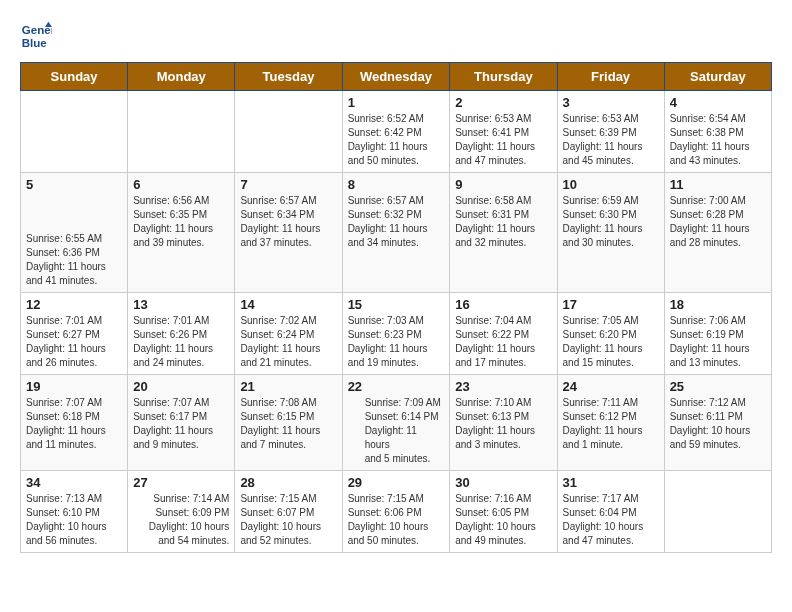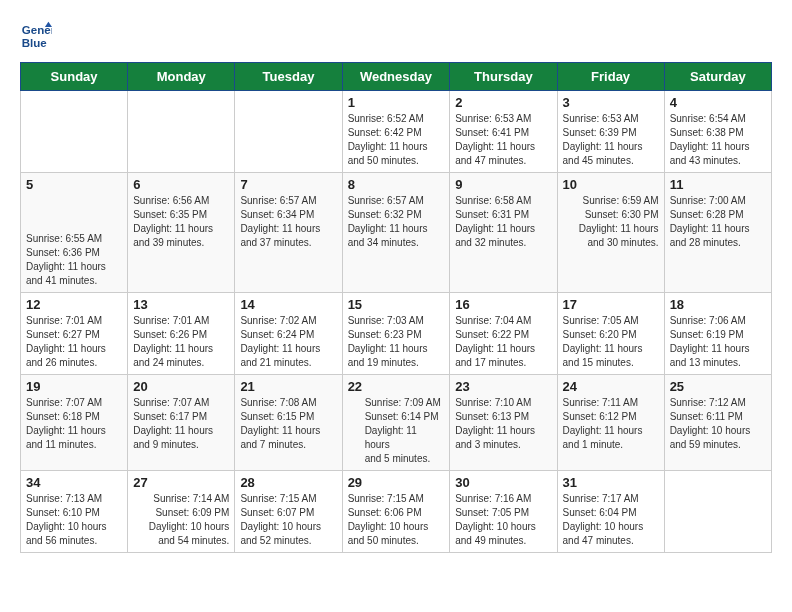--- a/index.html
+++ b/index.html
@@ -36,21 +36,21 @@
     .location-title {
       font-size: 16px;
       color: #444;
     }
     table {
       width: 100%;
       border-collapse: collapse;
       border: 1px solid #ccc;
     }
     .day-header {
-      background: #15803d;
+      background: #a16207;
       color: #fff;
       text-align: center;
       font-size: 13px;
       font-weight: bold;
       padding: 6px 4px;
       border: 1px solid #1a4a8a;
     }
     td {
       border: 1px solid #ccc;
       vertical-align: top;
@@ -180,21 +180,21 @@
         </td>
         <td>
           <div class="day-num">9</div>
           <div class="day-info" style="white-space: pre-line;">Sunrise: 6:58 AM
 Sunset: 6:31 PM
 Daylight: 11 hours
 and 32 minutes.</div>
         </td>
         <td>
           <div class="day-num">10</div>
-          <div class="day-info" style="white-space: pre-line; text-align: right;">Sunrise: 6:59 AM
+          <div class="day-info" style="white-space: pre-line;">Sunrise: 6:59 AM
 Sunset: 6:30 PM
 Daylight: 11 hours
 and 30 minutes.</div>
         </td>
         <td>
           <div class="day-num">11</div>
           <div class="day-info" style="white-space: pre-line;">Sunrise: 7:00 AM
 Sunset: 6:28 PM
 Daylight: 11 hours
 and 28 minutes.</div>
@@ -327,21 +327,21 @@
         <td>
           <div class="day-num">29</div>
           <div class="day-info" style="white-space: pre-line;">Sunrise: 7:15 AM
 Sunset: 6:06 PM
 Daylight: 10 hours
 and 50 minutes.</div>
         </td>
         <td>
           <div class="day-num">30</div>
           <div class="day-info" style="white-space: pre-line;">Sunrise: 7:16 AM
-Sunset: 7:05 PM
+Sunset: 6:05 PM
 Daylight: 10 hours
 and 49 minutes.</div>
         </td>
         <td>
           <div class="day-num">31</div>
           <div class="day-info" style="white-space: pre-line;">Sunrise: 7:17 AM
 Sunset: 6:04 PM
 Daylight: 10 hours
 and 47 minutes.</div>
         </td>

